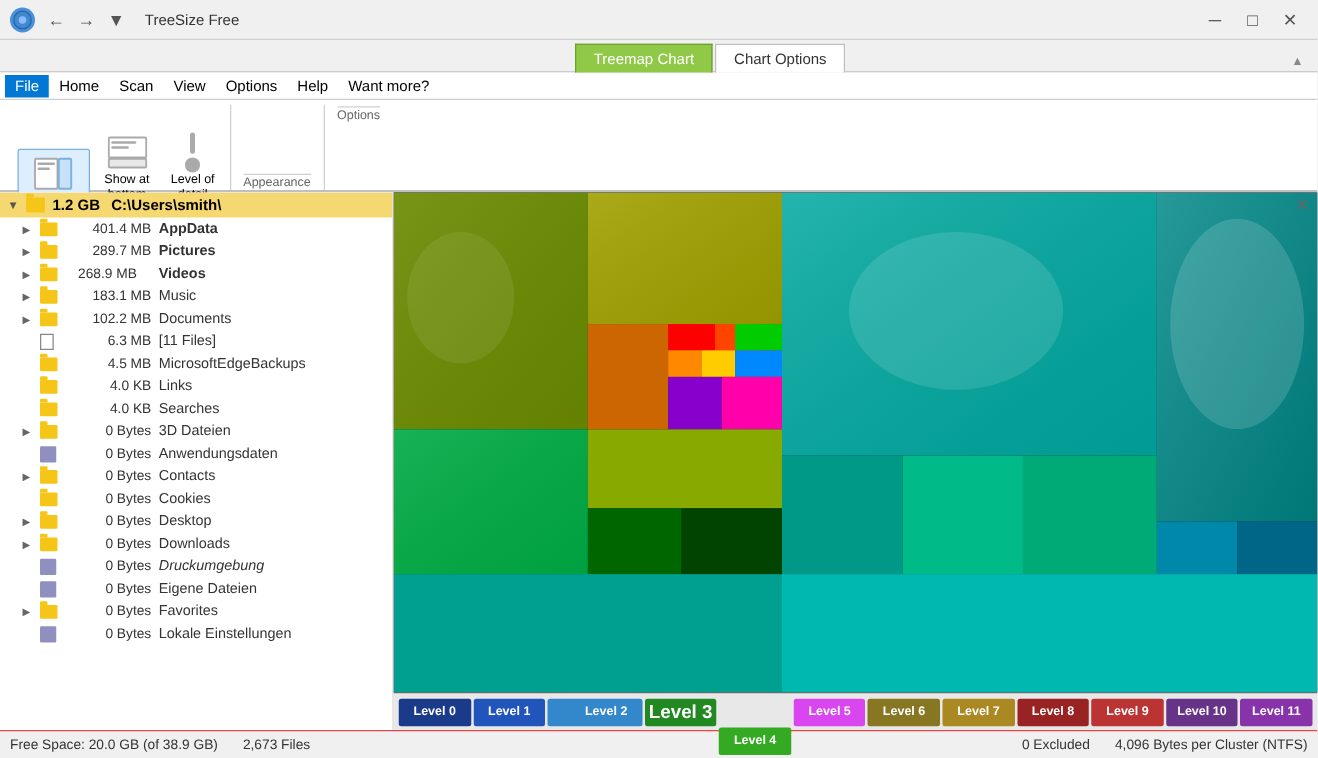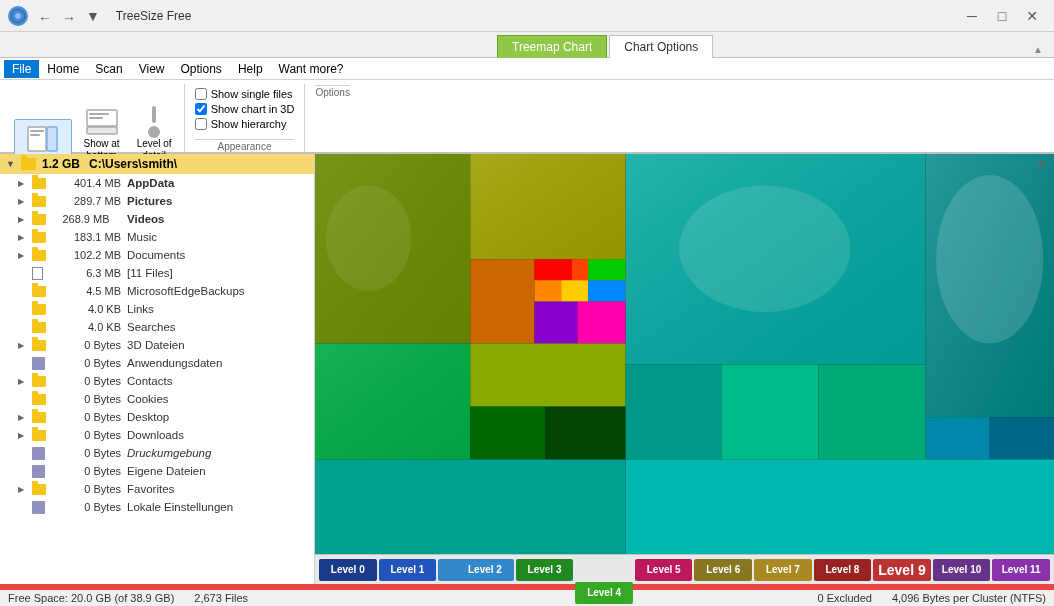--- a/index.html
+++ b/index.html
@@ -45,21 +45,21 @@
     .tree-scroll::-webkit-scrollbar-thumb { background: #c0c0c0; border: 2px solid #f0f0f0; }
     .tree-item { display: flex; align-items: center; padding: 1px 4px; cursor: pointer; white-space: nowrap; font-size: 11.5px; }
 
     
     .chart-area { flex: 1; background: white; position: relative; display: flex; flex-direction: column; }
     .chart-close { position: absolute; top: 2px; right: 4px; cursor: pointer; color: #666; font-size: 14px; z-index: 10; }
     .treemap-canvas { flex: 1; position: relative; overflow: hidden; }
     .level-legend { display: flex; height: 28px; align-items: center; padding: 0 4px; gap: 2px; background: #f0f0f0; border-top: 1px solid #d0d0d0; }
 
     
-    .statusbar { display: flex; align-items: center; background: #f0f0f0; border-top: 6px solid #ef4444; height: 22px; padding: 0 8px; font-size: 11px; color: #333; gap: 20px; }
+    .statusbar { display: flex; align-items: center; background: #f0f0f0; border-top: 1px solid #ef4444; height: 22px; padding: 0 8px; font-size: 11px; color: #333; gap: 20px; }
     .statusbar-sep { flex: 1; }
 
     
     .treemap-svg { width: 100%; height: 100%; }
   </style>
 </head>
 <body>
 
 <div class="titlebar">
   <div class="titlebar-left">
@@ -77,21 +77,21 @@
     <span class="titlebar-title">TreeSize Free</span>
   </div>
   <div class="titlebar-right">
     <button class="wm-btn">─</button>
     <button class="wm-btn">□</button>
     <button class="wm-btn wm-close">✕</button>
   </div>
 </div>
 
 <div class="tabs-bar" style="background:#f0f0f0; border-bottom: 1px solid #c0c0c0;">
-  <div style="flex:1; display:flex; align-items:center; padding-left:460px;margin-left:37px;">
+  <div style="flex:1; display:flex; align-items:center; padding-left:460px;">
     <div class="tab active-tab" style="background:#90c848; color:white; border:1px solid #6ea030; border-bottom:none; padding: 4px 14px; font-size:12px;">
       <span>Treemap Chart</span>
     </div>
     <div class="tab chart-options-tab" style="background:white; border:1px solid #c0c0c0; border-bottom:none; padding: 4px 14px; font-size:12px; margin-left:2px;">
       <span>Chart Options</span>
     </div>
   </div>
   <div style="width:32px; display:flex; align-items:center; justify-content:center; color:#888; font-size:10px; padding-bottom:2px;">▲</div>
 </div>
 
@@ -140,34 +140,20 @@
           <div style="width:12px; height:12px; background:#aaa; border-radius:50%;"></div>
         </div>
         <span style="font-size:10px; text-align:center; line-height:1.2;">Level of<br>detail</span>
       </div>
     </div>
     <div style="font-size:10px; color:#666; text-align:center; border-top:1px solid #d0d0d0; padding-top:1px; margin-top:1px;">Position</div>
   </div>
 
   <div style="display:flex; flex-direction:column; padding: 0 10px; border-right:1px solid #d0d0d0;">
     <div style="display:flex; gap:16px; flex:1; padding-top:4px;">
-      <div style="display:flex; flex-direction:column; gap:3px;">
-        <label class="check-row">
-          <input type="checkbox" style=""> 
-            <span>Show single files</span>
-        </label>
-        <label class="check-row">
-          <input type="checkbox" checked="" style=""> 
-            <span>Show chart in 3D</span>
-        </label>
-        <label class="check-row">
-          <input type="checkbox" style=""> 
-            <span>Show hierarchy</span>
-        </label>
-      </div>
     </div>
     <div style="font-size:10px; color:#666; text-align:center; border-top:1px solid #d0d0d0; padding-top:1px; margin-top:1px;">Appearance</div>
   </div>
 
   <div style="display:flex; flex-direction:column; padding: 0 10px;">
     <div style="font-size:10px; color:#666; text-align:center; border-top:1px solid #d0d0d0; padding-top:1px; margin-top:1px;">Options</div>
   </div>
 </div>
 
 <div class="main-content" style="height: calc(606px - 32px - 26px - 22px - 74px - 22px); display:flex;">
@@ -441,27 +427,27 @@
             <stop offset="100%" stop-color="black" stop-opacity="0.12"></stop>
           </linearGradient>
         </defs>
       </svg>
     </div>
 
     <div class="level-legend" id="legend-container" style="display:flex; height:30px; align-items:center; padding:2px 4px; gap:2px; background:#e8e8e8; border-top:1px solid #c0c0c0;">
     <div style="flex: 1 1 0%; height: 22px; display: flex; align-items: center; justify-content: center; background: rgb(26, 58, 138); color: white; font-size: 10px; font-weight: bold; cursor: pointer; border-radius: 2px;">Level 0</div>
         <div style="flex: 1 1 0%; height: 22px; display: flex; align-items: center; justify-content: center; background: rgb(34, 85, 187); color: white; font-size: 10px; font-weight: bold; cursor: pointer; border-radius: 2px;">Level 1</div>
         <div style="flex: 1 1 0%; height: 22px; display: flex; align-items: center; justify-content: center; background: rgb(51, 136, 204); color: white; font-size: 10px; font-weight: bold; cursor: pointer; border-radius: 2px; padding-left: 18px;">Level 2</div>
-        <div style="flex: 1 1 0%; height: 22px; display: flex; align-items: center; justify-content: center; background: rgb(34, 136, 34); color: white; font-size: 10px; font-weight: bold; cursor: pointer; border-radius: 2px;">Level 3</div>
+        <div style="flex: 1 1 0%; height: 22px; display: flex; align-items: center; justify-content: center; background: rgb(34, 136, 34); color: white; font-size: 15px; font-weight: bold; cursor: pointer; border-radius: 2px;">Level 3</div>
         <div style="flex: 1 1 0%; height: 22px; display: flex; align-items: center; justify-content: center; background: rgb(51, 170, 34); color: white; font-size: 10px; font-weight: bold; cursor: pointer; border-radius: 2px; margin-top: 46px;">Level 4</div>
-        <div style="flex: 1 1 0%; height: 22px; display: flex; align-items: center; justify-content: center; background: #be185d; color: white; font-size: 10px; font-weight: bold; cursor: pointer; border-radius: 2px;">Level 5</div>
+        <div style="flex: 1 1 0%; height: 22px; display: flex; align-items: center; justify-content: center; background: #d946ef; color: white; font-size: 10px; font-weight: bold; cursor: pointer; border-radius: 2px;">Level 5</div>
         <div style="flex: 1 1 0%; height: 22px; display: flex; align-items: center; justify-content: center; background: rgb(136, 119, 34); color: white; font-size: 10px; font-weight: bold; cursor: pointer; border-radius: 2px;">Level 6</div>
         <div style="flex: 1 1 0%; height: 22px; display: flex; align-items: center; justify-content: center; background: rgb(170, 136, 34); color: white; font-size: 10px; font-weight: bold; cursor: pointer; border-radius: 2px;">Level 7</div>
         <div style="flex: 1 1 0%; height: 22px; display: flex; align-items: center; justify-content: center; background: rgb(153, 34, 34); color: white; font-size: 10px; font-weight: bold; cursor: pointer; border-radius: 2px;">Level 8</div>
-        <div style="flex: 1 1 0%; height: 22px; display: flex; align-items: center; justify-content: center; background: rgb(187, 51, 51); color: white; font-size: 14px; font-weight: bold; cursor: pointer; border-radius: 2px;">Level 9</div>
+        <div style="flex: 1 1 0%; height: 22px; display: flex; align-items: center; justify-content: center; background: rgb(187, 51, 51); color: white; font-size: 10px; font-weight: bold; cursor: pointer; border-radius: 2px;">Level 9</div>
         <div style="flex: 1 1 0%; height: 22px; display: flex; align-items: center; justify-content: center; background: rgb(102, 51, 136); color: white; font-size: 10px; font-weight: bold; cursor: pointer; border-radius: 2px;">Level 10</div>
         <div style="flex: 1 1 0%; height: 22px; display: flex; align-items: center; justify-content: center; background: rgb(136, 51, 170); color: white; font-size: 10px; font-weight: bold; cursor: pointer; border-radius: 2px;">Level 11</div>
       </div>
   </div>
 </div>
 
 <div class="statusbar">
   <span>Free Space: 20.0 GB (of 38.9 GB)</span>
   <span>2,673 Files</span>
   <span class="statusbar-sep"></span>

